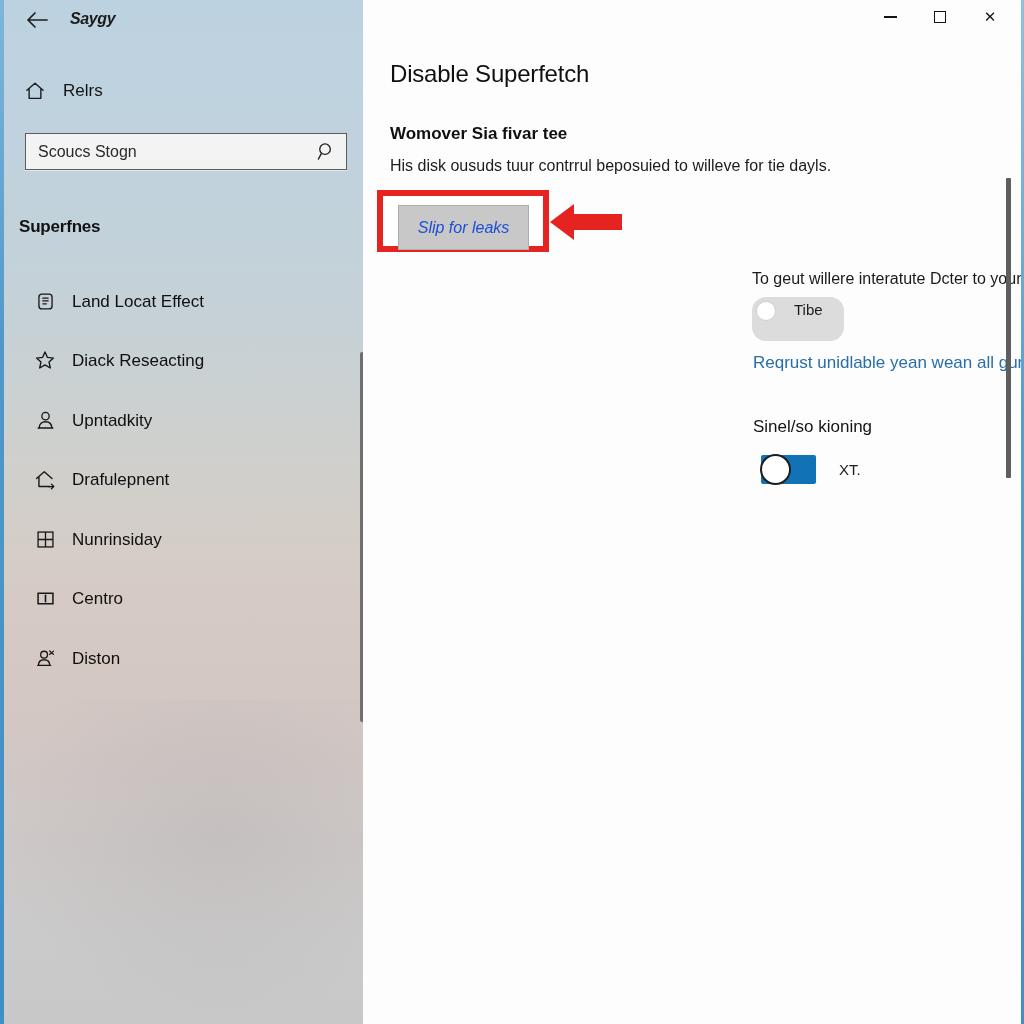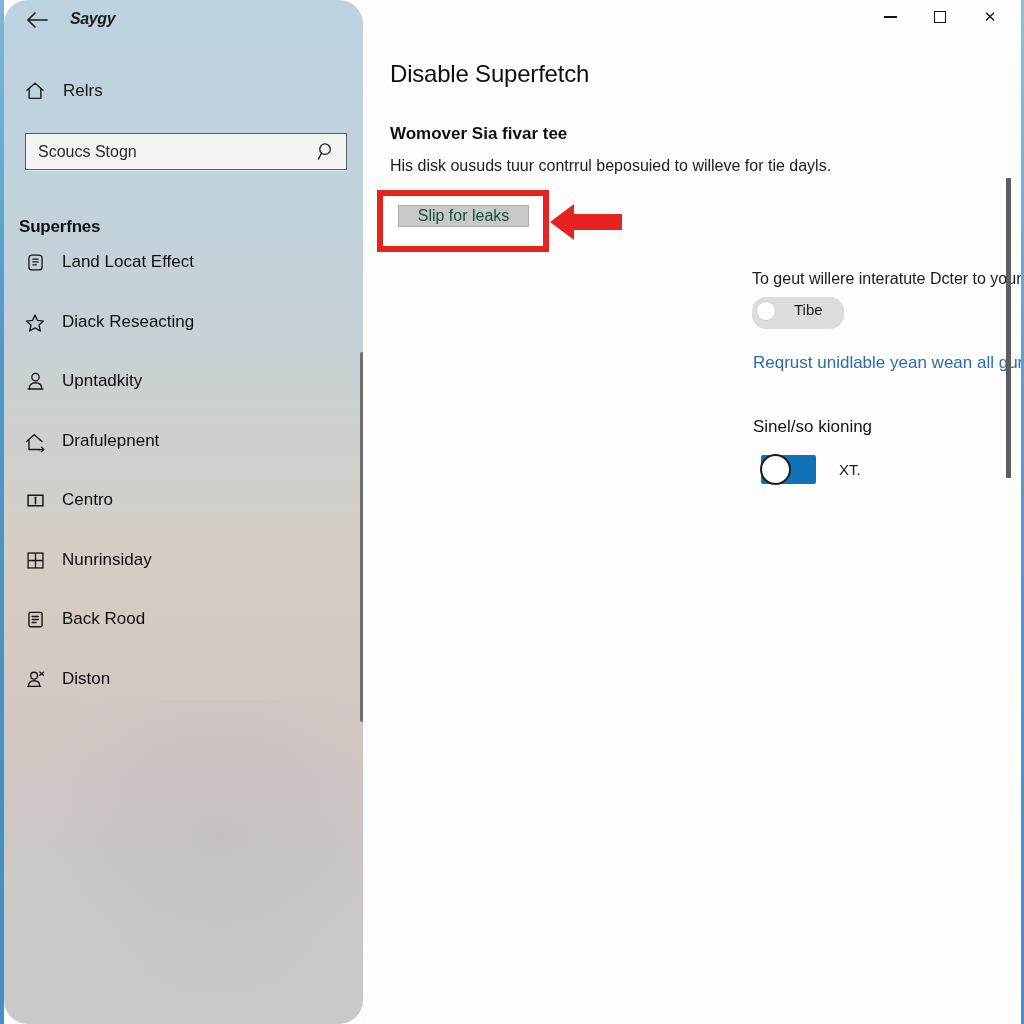--- a/index.html
+++ b/index.html
@@ -48,21 +48,20 @@
         #c2d2db 22%,
         #c6d1d6 32%,
         #cfd0cd 44%,
         #d5cdc6 54%,
         #d5c9c3 62%,
         #d2c7c3 72%,
         #cdc8c7 82%,
         #cacaca 92%,
         #c8c8c8 100%);
     overflow: hidden;
-    border-radius: 24px;
   }
   .sidebar-blur-a {
     position: absolute;
     left: 0; top: 700px;
     width: 359px; height: 330px;
     background: radial-gradient(ellipse at 60% 40%, rgba(190,185,185,0.55) 0%, rgba(200,200,200,0.0) 70%);
     pointer-events: none;
   }
 
   .titlebar-back {
@@ -142,22 +141,22 @@
 
   .navlist {
     position: absolute;
     left: 0; top: 252px;
     width: 359px;
   }
   .navitem {
     position: relative;
     height: 59.5px;
     display: flex;
-    align-items: flex-start;
-    padding-left: 14px;
+    align-items: flex-end;
+    padding-left: 24px;
     box-sizing: border-box;
   }
   .navitem .icn {
     width: 34px;
     display: flex; align-items: center; justify-content: center;
     color: #171717;
     flex: 0 0 34px;
   }
   .navitem .lbl {
     margin-left: 10px;
@@ -242,29 +241,30 @@
     left: 377px; top: 190px;
     width: 172px; height: 62px;
     border: 6px solid #e52421;
     background: #ffffff;
     box-sizing: border-box;
     z-index: 8;
   }
   .action-btn {
     position: absolute;
     left: 398px; top: 205px;
-    width: 131px; height: 22px;
+    width: 131px; height: 45px;
     background: #c8c8c8;
     border: 1px solid #adadad;
     box-sizing: border-box;
     display: flex; align-items: center; justify-content: center;
     font-size: 16px;
-    color: #14532d;
+    color: #1d4ed8;
     z-index: 9;
     filter: blur(0.25px);
+    font-style: italic;
   }
   .red-arrow {
     position: absolute;
     left: 548px; top: 198px;
     width: 76px; height: 48px;
     z-index: 9;
   }
 
   .sub-desc {
     position: absolute;
@@ -276,21 +276,21 @@
   }
 
   .toggle-off-wrap {
     position: absolute;
     left: 389px; top: 297px;
     display: flex;
     align-items: center;
   }
   .toggle-off {
     position: relative;
-    width: 92px; height: 32px;
+    width: 92px; height: 44px;
     background: #dcdcdc;
     border-radius: 14px;
   }
   .toggle-off .knob {
     position: absolute;
     left: 4px; top: 4px;
     width: 20px; height: 20px;
     border-radius: 50%;
     background: #ffffff;
     border: 1px solid #cfcfcf;
@@ -436,46 +436,37 @@
             <path d="M2.8 11.5 L11.2 4 L19.6 11.5 M5.4 9.6 V20.2 H17.4" fill="none" stroke="#171717" stroke-width="1.5" stroke-linecap="round" stroke-linejoin="round"></path>
             <path d="M15.6 20.2 L21.4 20.2 M19 17.6 L21.6 20.2 L19 22.6" fill="none" stroke="#171717" stroke-width="1.4" stroke-linecap="round" stroke-linejoin="round"></path>
           </svg>
         </span>
         <span class="lbl">Drafulepnent</span>
       </div>
 
       <div class="navitem">
         <span class="icn">
           <svg width="21" height="21" viewBox="0 0 24 24" aria-hidden="true">
+            <rect x="3.5" y="3.5" width="17" height="17" fill="none" stroke="#171717" stroke-width="1.5"></rect>
+            <path d="M12 3.5 V20.5 M3.5 12 H20.5" stroke="#171717" stroke-width="1.5"></path>
+          </svg>
+        </span>
+        <span class="lbl">Nunrinsiday</span>
+      </div>
+
+      <div class="navitem">
+        <span class="icn">
+          <svg width="21" height="21" viewBox="0 0 24 24" aria-hidden="true">
             <rect x="3.5" y="6" width="17" height="12" fill="none" stroke="#171717" stroke-width="1.7"></rect>
             <path d="M12 8.4 V15.6" stroke="#171717" stroke-width="1.8" stroke-linecap="round"></path>
           </svg>
         </span>
         <span class="lbl">Centro</span>
       </div>
 
-      <div class="navitem">
-        <span class="icn">
-          <svg width="21" height="21" viewBox="0 0 24 24" aria-hidden="true">
-            <rect x="3.5" y="3.5" width="17" height="17" fill="none" stroke="#171717" stroke-width="1.5"></rect>
-            <path d="M12 3.5 V20.5 M3.5 12 H20.5" stroke="#171717" stroke-width="1.5"></path>
-          </svg>
-        </span>
-        <span class="lbl">Nunrinsiday</span>
-      </div>
-
-      <div class="navitem">
-        <span class="icn">
-          <svg width="21" height="21" viewBox="0 0 24 24" aria-hidden="true">
-            <rect x="4.5" y="3.8" width="15" height="16.4" rx="1.6" fill="none" stroke="#171717" stroke-width="1.6"></rect>
-            <path d="M8.2 8.6 H15.2 M8.2 12 H15.2 M8.2 15.4 H12.6" stroke="#171717" stroke-width="1.5" stroke-linecap="round"></path>
-          </svg>
-        </span>
-        <span class="lbl">Back Rood</span>
-      </div>
 
       <div class="navitem">
         <span class="icn">
           <svg width="21" height="21" viewBox="0 0 24 24" aria-hidden="true">
             <circle cx="10.4" cy="7.6" r="3.9" fill="none" stroke="#171717" stroke-width="1.5"></circle>
             <path d="M4 19.6 C4 15.5 6.9 13.4 10.4 13.4 C13.9 13.4 16.8 15.5 16.8 19.6" fill="none" stroke="#171717" stroke-width="1.5" stroke-linecap="round"></path>
             <path d="M3 19.8 H18" stroke="#171717" stroke-width="1.5" stroke-linecap="round"></path>
             <path d="M16.8 3.4 L21 7.2 M21.2 3.6 L16.6 7.4" stroke="#171717" stroke-width="1.4" stroke-linecap="round"></path>
           </svg>
         </span>

